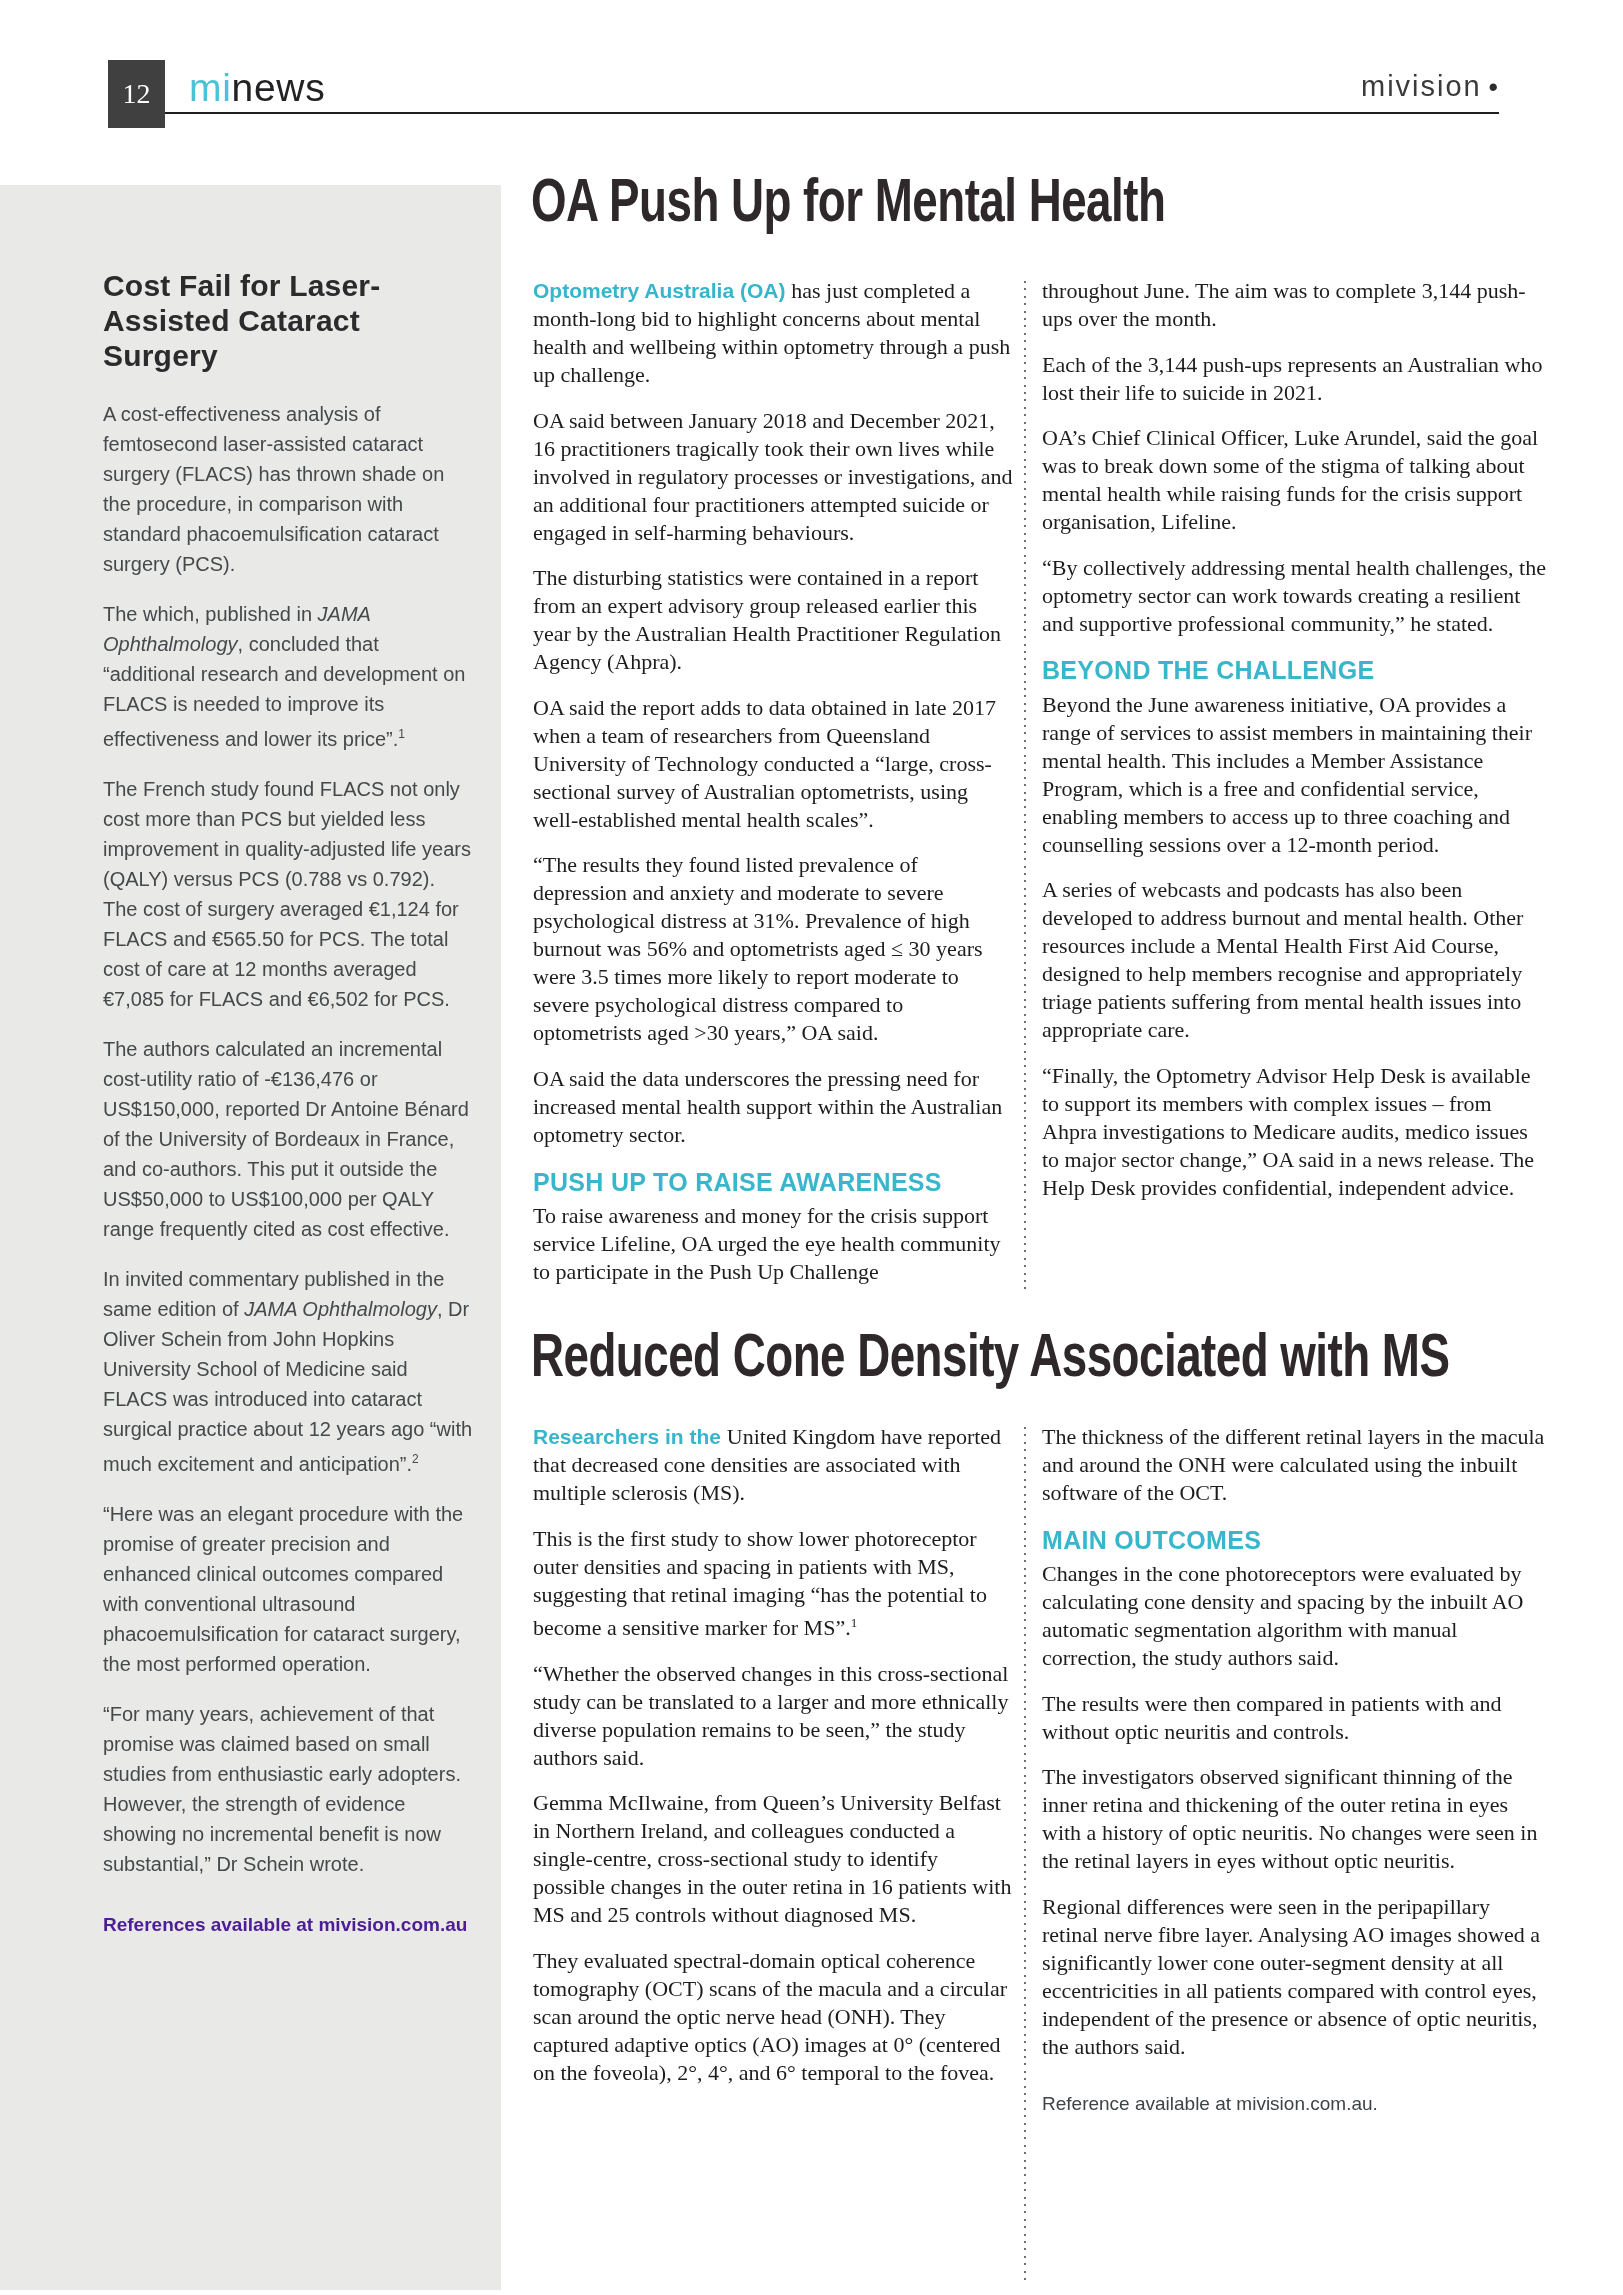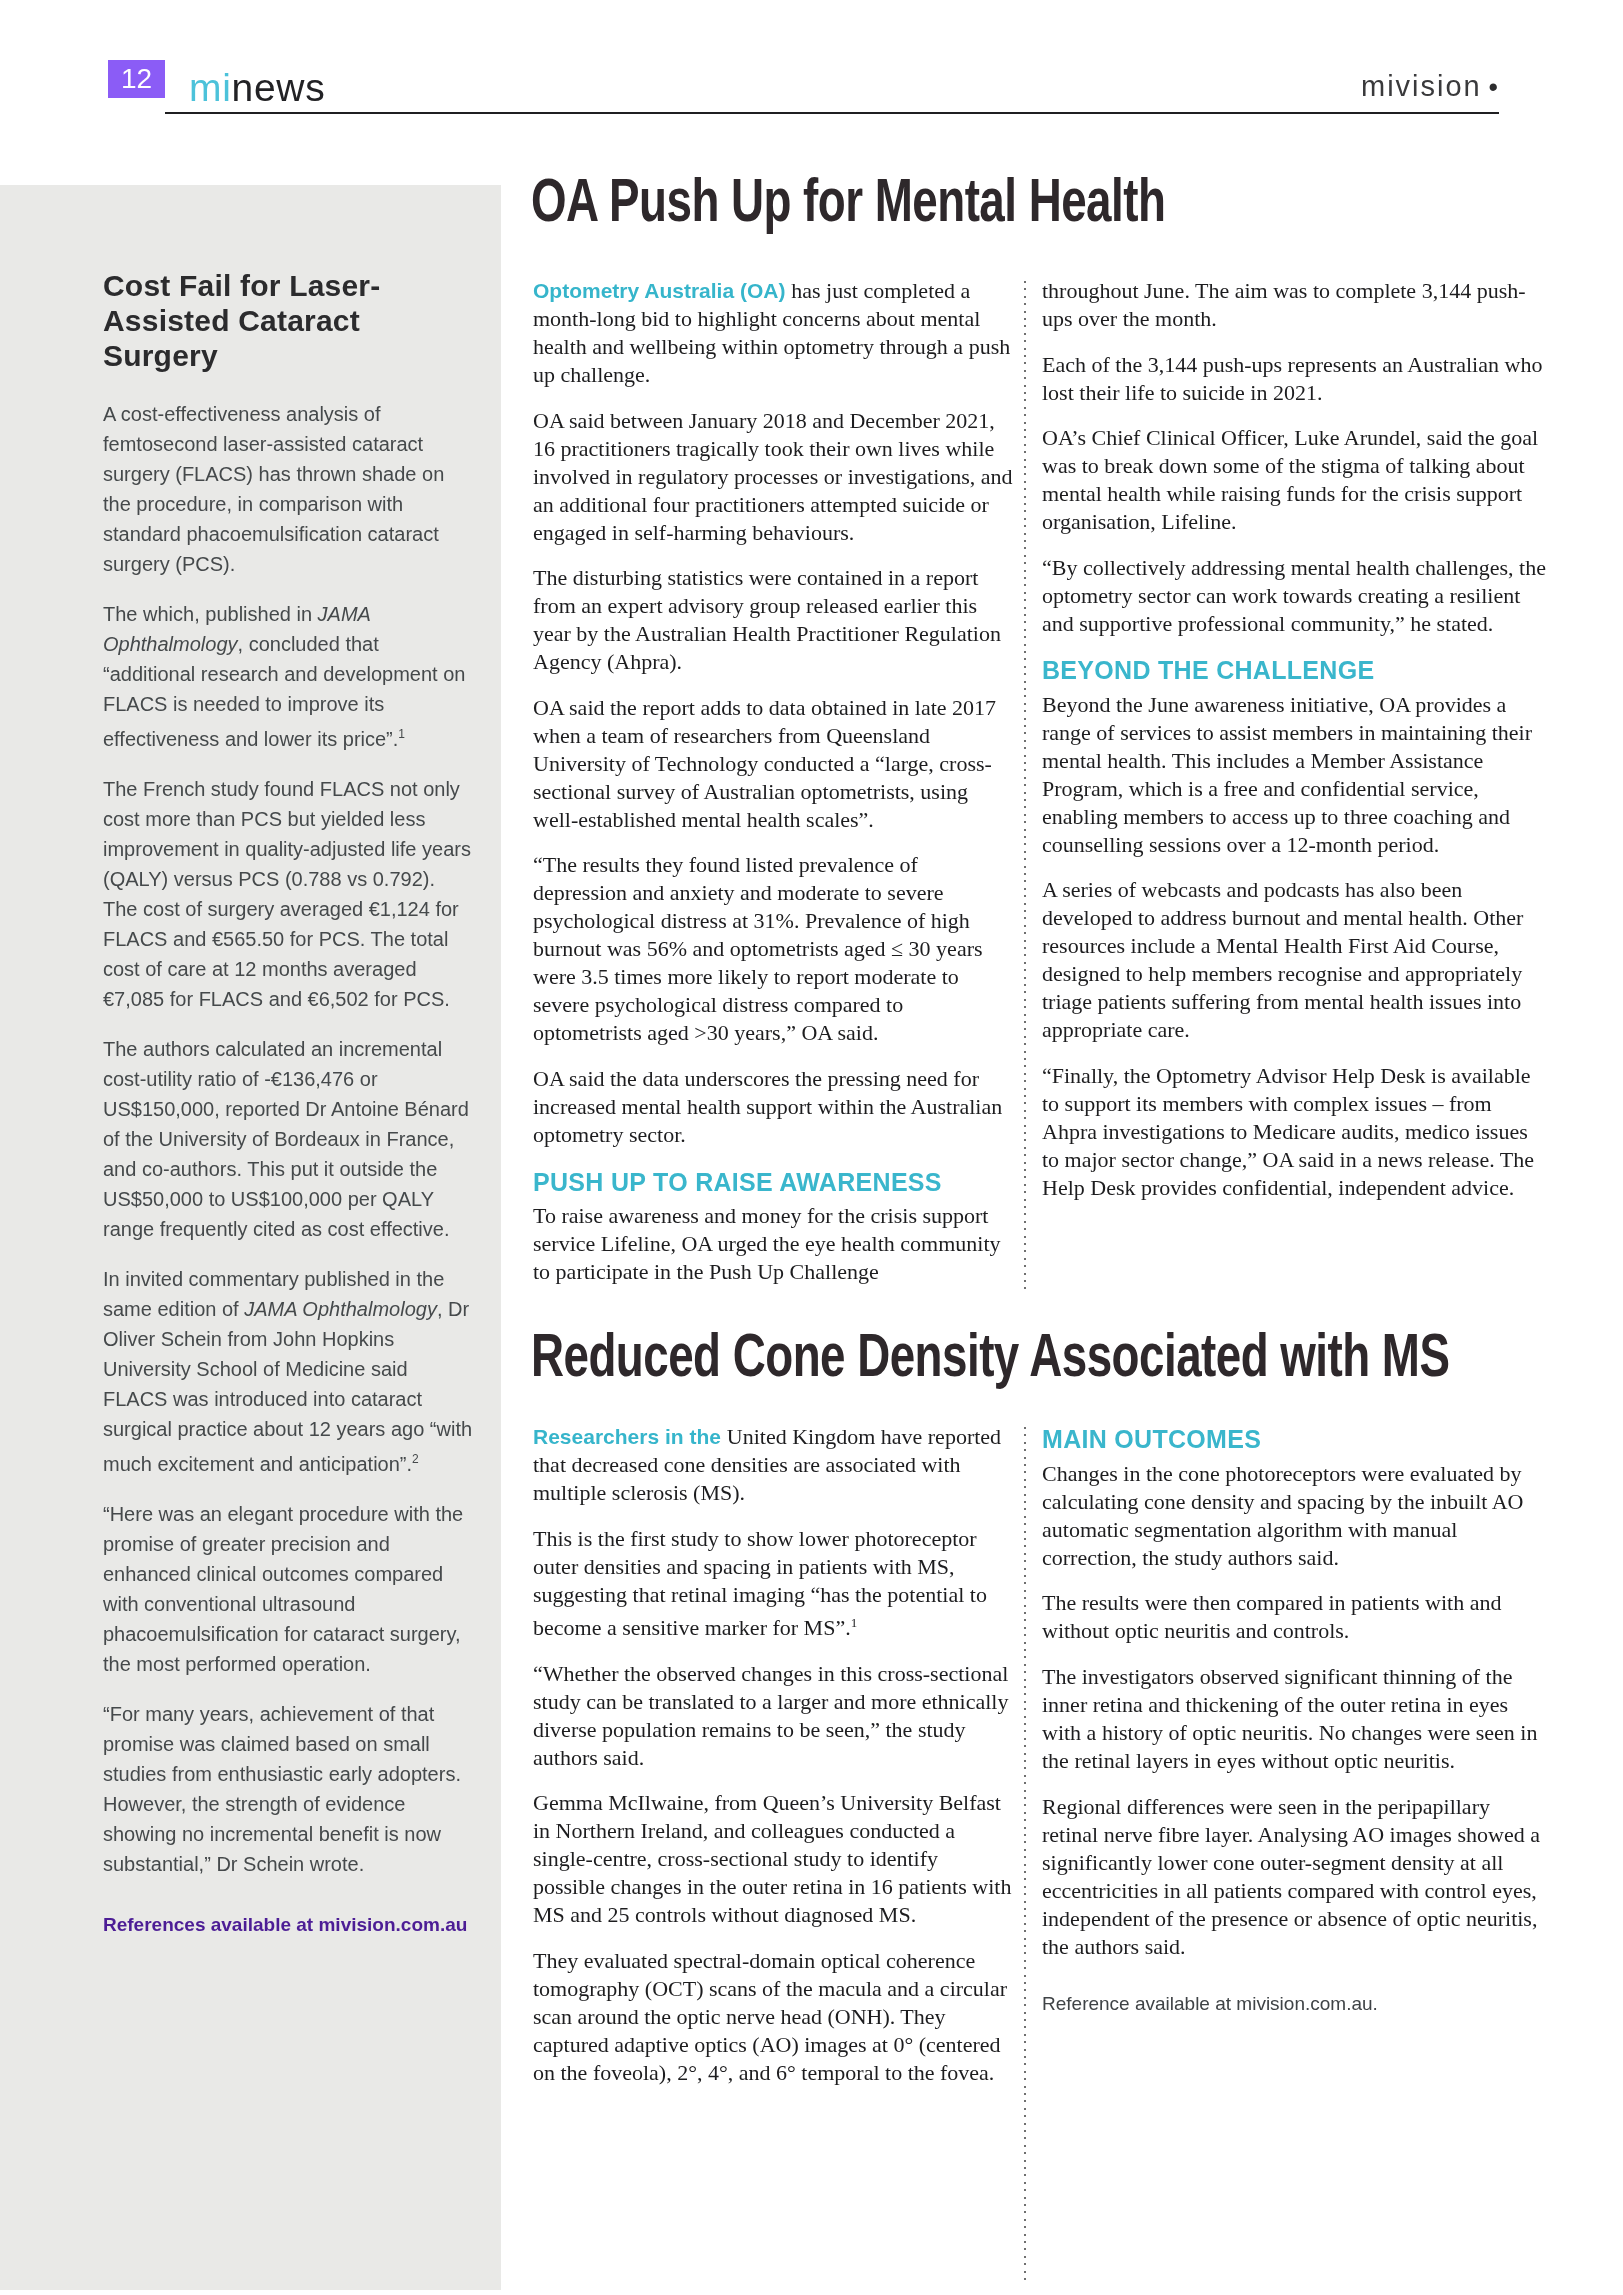--- a/index.html
+++ b/index.html
@@ -1,21 +1,21 @@
 <!DOCTYPE html>
 <html style="font-size:10.8px"><head>
 <meta charset="utf-8">
 <style>
   html,body{margin:0;padding:0;background:#ffffff;}
   .page{position:relative;width:1624px;height:2295px;background:#ffffff;overflow:hidden;
         font-family:"Liberation Sans",sans-serif;}
 
   
-  .pagenum{position:absolute;left:108px;top:60px;width:57px;height:38px;background:#8b5cf6;
-           color:#ffffff;font-size:28px;font-weight:400;display:flex;align-items:center;justify-content:center;}
+  .pagenum{position:absolute;left:108px;top:60px;width:57px;height:68px;background:#404040;
+           color:#ffffff;font-size:28px;font-weight:400;display:flex;align-items:center;justify-content:center;font-family:Liberation Serif, serif;}
   .logo{position:absolute;left:189px;top:65px;font-size:39px;letter-spacing:0.7px;line-height:45px;}
   .logo-mi{color:#4cc2da;}
   .logo-news{color:#222225;}
   .brand{position:absolute;right:124px;top:70px;font-size:29px;letter-spacing:2px;color:#3a3a3c;}
   .brand-dot{font-size:27px;margin-left:6.8px;color:#2c2c2e;}
   .header-rule{position:absolute;left:165px;top:112px;width:1334px;height:2px;background:#1f1f21;}
 
   
   .sidebar{position:absolute;left:0;top:185px;width:501px;height:2105px;background:#e9e9e7;
            box-sizing:border-box;padding:83px 19px 0 103px;}
@@ -103,20 +103,21 @@
     <h1 class="headline headline-ms">Reduced Cone Density Associated with MS</h1>
     <div class="col ms-col1">
         <p class="para"><span class="seg-lead">Researchers in the </span><span>United Kingdom have reported that decreased cone densities are associated with multiple sclerosis (MS).</span></p>
         <p class="para"><span>This is the first study to show lower photoreceptor outer densities and spacing in patients with MS, suggesting that retinal imaging “has the potential to become a sensitive marker for MS”.</span><sup>1</sup></p>
         <p class="para"><span>“Whether the observed changes in this cross-sectional study can be translated to a larger and more ethnically diverse population remains to be seen,” the study authors said.</span></p>
         <p class="para"><span>Gemma McIlwaine, from Queen’s University Belfast in Northern Ireland, and colleagues conducted a single-centre, cross-sectional study to identify possible changes in the outer retina in 16 patients with MS and 25 controls without diagnosed MS.</span></p>
         <p class="para"><span>They evaluated spectral-domain optical coherence tomography (OCT) scans of the macula and a circular scan around the optic nerve head (ONH). They captured adaptive optics (AO) images at 0° (centered on the foveola), 2°, 4°, and 6° temporal to the fovea.</span></p>
       </div>
     <div class="divider divider-ms"></div>
     <div class="col ms-col2">
+        <p class="para"><span>The thickness of the different retinal layers in the macula and around the ONH were calculated using the inbuilt software of the OCT.</span></p>
         <h3 class="subhead">MAIN OUTCOMES</h3>
         <p class="para"><span>Changes in the cone photoreceptors were evaluated by calculating cone density and spacing by the inbuilt AO automatic segmentation algorithm with manual correction, the study authors said.</span></p>
         <p class="para"><span>The results were then compared in patients with and without optic neuritis and controls.</span></p>
         <p class="para"><span>The investigators observed significant thinning of the inner retina and thickening of the outer retina in eyes with a history of optic neuritis. No changes were seen in the retinal layers in eyes without optic neuritis.</span></p>
         <p class="para"><span>Regional differences were seen in the peripapillary retinal nerve fibre layer. Analysing AO images showed a significantly lower cone outer-segment density at all eccentricities in all patients compared with control eyes, independent of the presence or absence of optic neuritis, the authors said.</span></p>
         <div class="refnote">Reference available at mivision.com.au.</div>
       </div>
   </section>
 
 </div>

